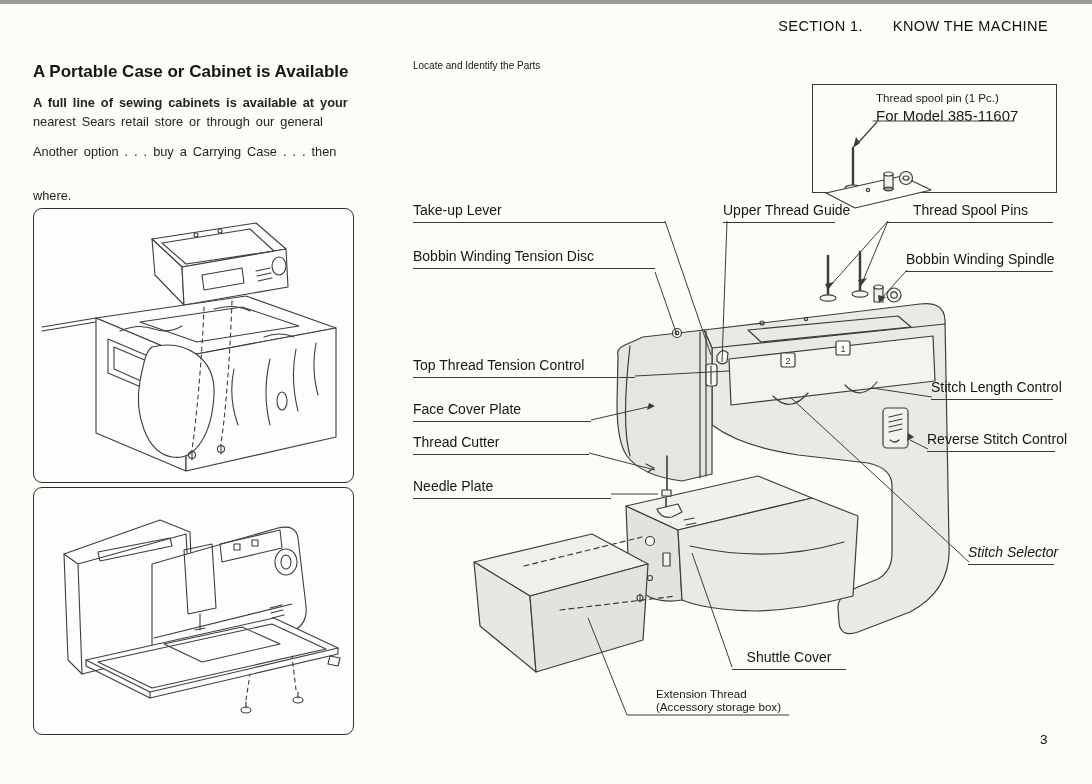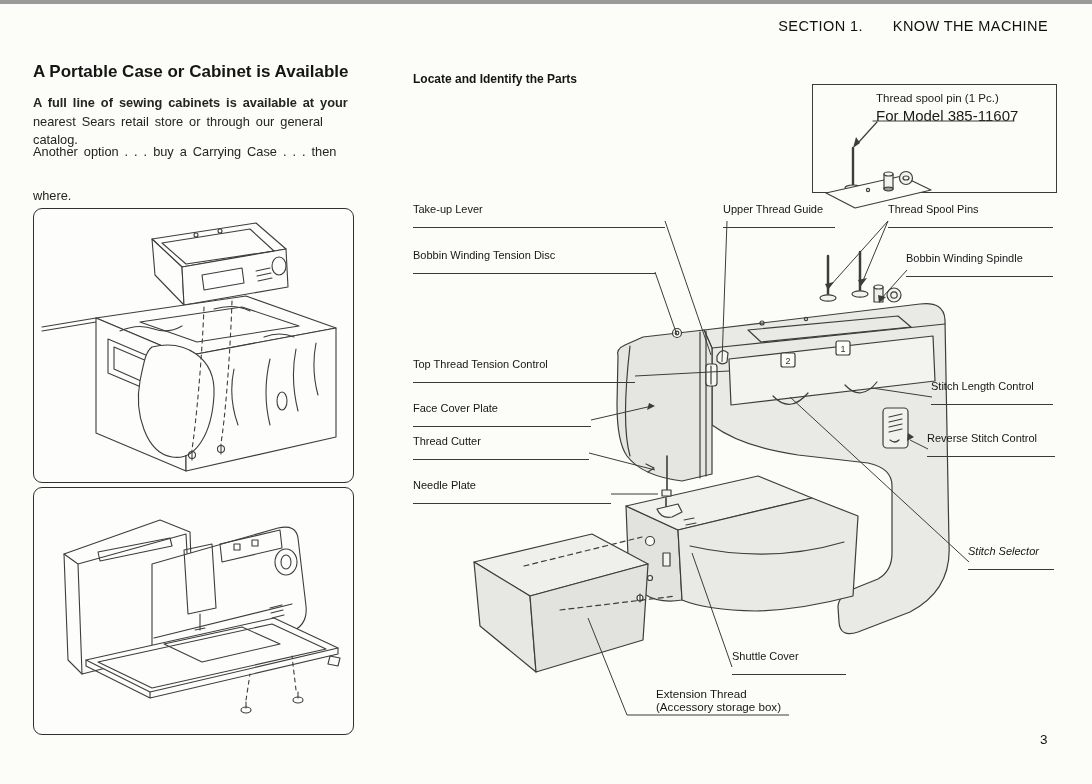--- a/index.html
+++ b/index.html
@@ -10,44 +10,43 @@
   }
   .hdr{position:absolute;top:14px;right:44px;font-size:14.5px;letter-spacing:.4px;color:#111;}
   .hdr .sec{margin-right:30px;}
   .lheading{position:absolute;left:33px;top:58px;font-size:17px;font-weight:bold;color:#151515;}
   .bodyline{position:absolute;left:33px;width:330px;font-size:12.8px;color:#242424;white-space:nowrap;}
   .just{word-spacing:2.4px;}
   .illus{position:absolute;left:33px;border:1.6px solid #303030;border-radius:9px;background:#fdfdfb;}
   .illus svg{display:block;}
   .box1{top:204px;width:319px;height:273px;}
   .box2{top:483px;width:319px;height:246px;}
-  .rheading{position:absolute;left:413px;top:68px;font-size:12px;font-weight:bold;color:#151515;}
+  .rheading{position:absolute;left:413px;top:56px;font-size:10px;font-weight:normal;color:#151515;}
   .inset{position:absolute;left:812px;top:80px;width:243px;height:107px;border:1.2px solid #3a3a3a;}
   .inset .l1{position:absolute;left:63px;top:7px;font-size:11.5px;color:#1a1a1a;}
   .inset .l2{position:absolute;left:63px;top:22px;font-size:15px;color:#1a1a1a;}
-  .plabel{position:absolute;font-size:11px;color:#161616;border-bottom:1.1px solid #3a3a3a;
-          padding-bottom:12px;line-height:1.12;white-space:nowrap;}
-  .r{text-align:left;}
+  .plabel{position:absolute;font-size:14px;color:#161616;border-bottom:1.1px solid #3a3a3a;
+          padding-bottom:3px;line-height:1.12;white-space:nowrap;}
+  .r{text-align:center;}
   .extlabel{position:absolute;left:656px;top:684px;font-size:11.6px;line-height:12.5px;color:#161616;}
   .pageno{position:absolute;left:1040px;top:728px;font-size:13.5px;color:#111;}
   .art{position:absolute;left:0;top:0;pointer-events:none;}
 </style>
 </head>
 <body>
 
 <div class="page">
 
   <div class="hdr">
     <span class="sec">SECTION 1.</span><span>KNOW THE MACHINE</span>
   </div>
 
   <div class="lheading">A Portable Case or Cabinet is Available</div>
   <div class="bodyline just" style="top:91px;font-weight:bold;">A full line of sewing cabinets is available at your</div>
   <div class="bodyline just" style="top:109.5px;">nearest Sears retail store or through our general</div>
-  <div class="bodyline" style="top:128px;">catalog.</div>
   <div class="bodyline just" style="top:140px;">Another option . . . buy a Carrying Case . . . then</div>
   <div class="bodyline" style="top:183.5px;">where.</div>
 
   <div class="illus box1">
     <svg width="316" height="270" viewBox="0 0 316 270">
       <g stroke="#3d3d3d" stroke-width="1.1" fill="none" stroke-linejoin="round" stroke-linecap="round">
 
         <path fill="#fdfdfb" d="M118,30 L222,14 L252,40 L148,58 Z"></path>
         <path fill="#fdfdfb" d="M118,30 L148,58 L150,96 L121,66 Z"></path>
         <path fill="#fdfdfb" d="M148,58 L252,40 L254,78 L150,96 Z"></path>

